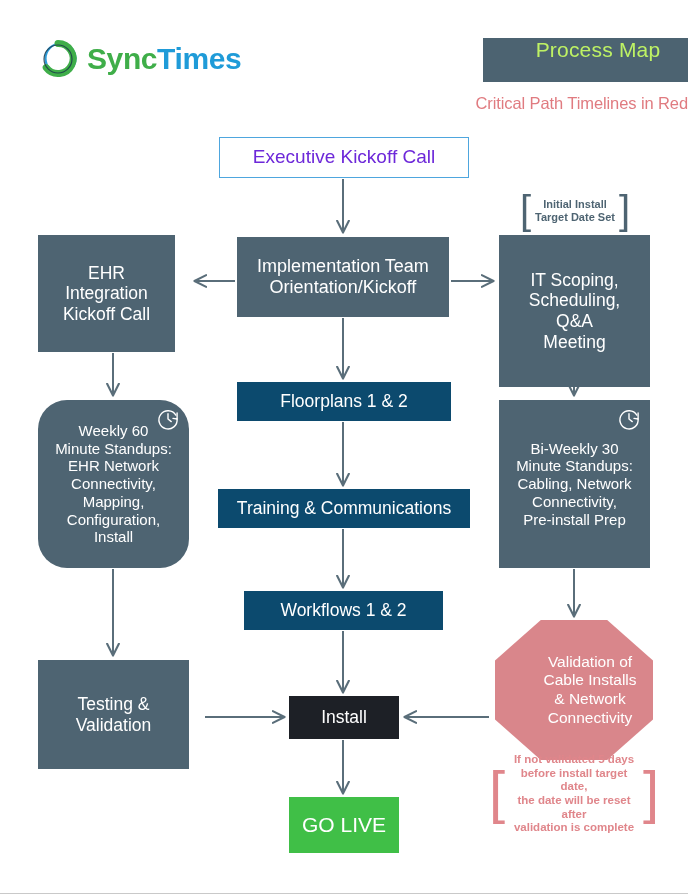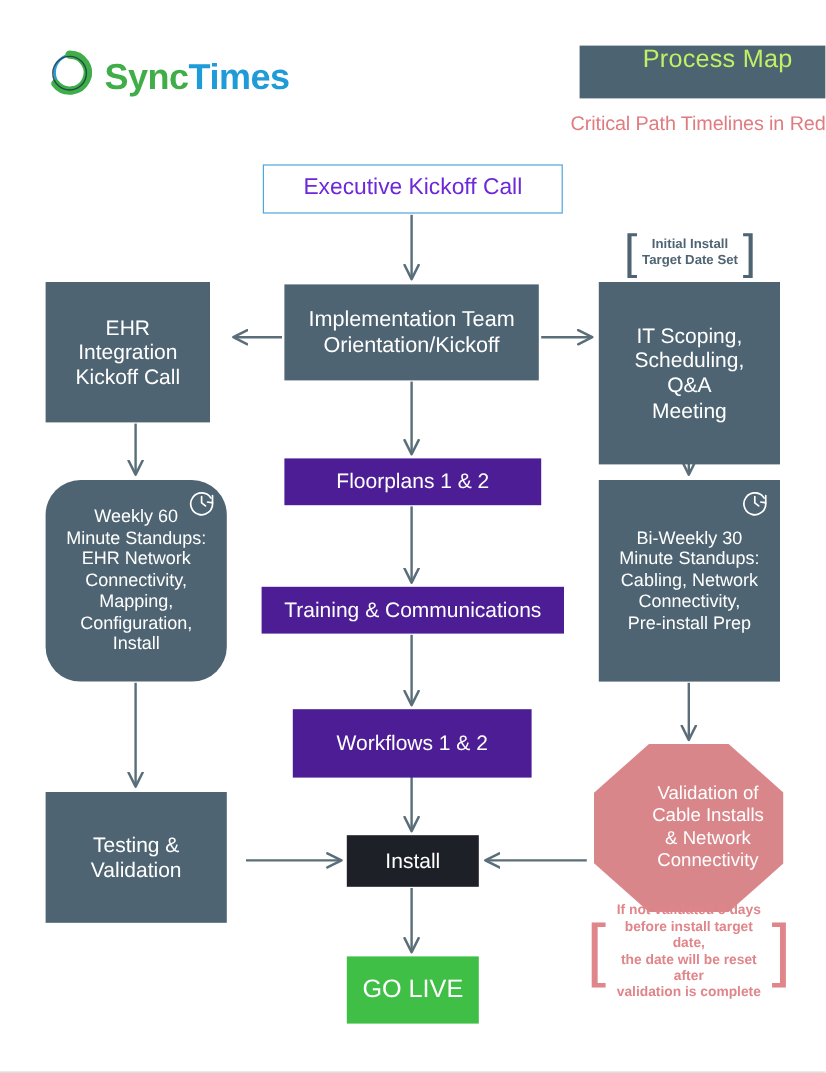--- a/index.html
+++ b/index.html
@@ -21,21 +21,21 @@
   }
 
   
   #logo-wrap {
     position: absolute;
     left: 38px;
     top: 36px;
     width: 230px;
     height: 46px;
     display: flex;
-    align-items: flex-end;
+    align-items: center;
   }
   #logo-mark {
     width: 42px;
     height: 42px;
     flex: 0 0 auto;
     margin-right: 7px;
   }
   #logo-text {
     font-size: 30px;
     font-weight: 700;
@@ -79,41 +79,41 @@
     display: flex;
     align-items: center;
     justify-content: center;
     text-align: center;
     color: #ffffff;
     line-height: 1.18;
   }
   .node .label { display: block; white-space: pre-line; }
 
   .slate   { background: #4e6472; }
-  .pink    { background: #4c1d95; }
+  .pink    { background: #0c4a6e; }
   .black   { background: #1d2026; }
   .green   { background: #40bf47; }
   .outline {
     background: #ffffff;
     border: 1.6px solid #4ea6de;
     color: #6d28d9;
   }
 
   
   #exec-kickoff   { left: 219px; top: 137px; width: 250px; height: 41px; font-size: 19px; }
   #ehr-kickoff    { left: 38px;  top: 235px; width: 137px; height: 117px; font-size: 17.5px; }
   #impl-team      { left: 237px; top: 237px; width: 212px; height: 80px;  font-size: 18px; }
   #it-scoping     { left: 499px; top: 235px; width: 151px; height: 152px; font-size: 17.5px; }
 
   #weekly-standup { left: 38px;  top: 400px; width: 151px; height: 168px; font-size: 15px; border-radius: 29px; }
   #biweekly-standup { left: 499px; top: 400px; width: 151px; height: 168px; font-size: 15px; }
 
   #floorplans     { left: 237px; top: 382px; width: 214px; height: 39px; font-size: 17.5px; }
   #training       { left: 218px; top: 489px; width: 252px; height: 39px; font-size: 17.5px; }
-  #workflows      { left: 244px; top: 591px; width: 199px; height: 57px; font-size: 17.5px; }
+  #workflows      { left: 244px; top: 591px; width: 199px; height: 39px; font-size: 17.5px; }
 
   #testing        { left: 38px;  top: 660px; width: 151px; height: 109px; font-size: 17.5px; }
   #install        { left: 289px; top: 696px; width: 110px; height: 43px; font-size: 17.5px; }
   #go-live        { left: 289px; top: 797px; width: 110px; height: 56px; font-size: 21px; }
 
   
   .clock-icon {
     position: absolute;
     top: 6px;
     right: 8px;

